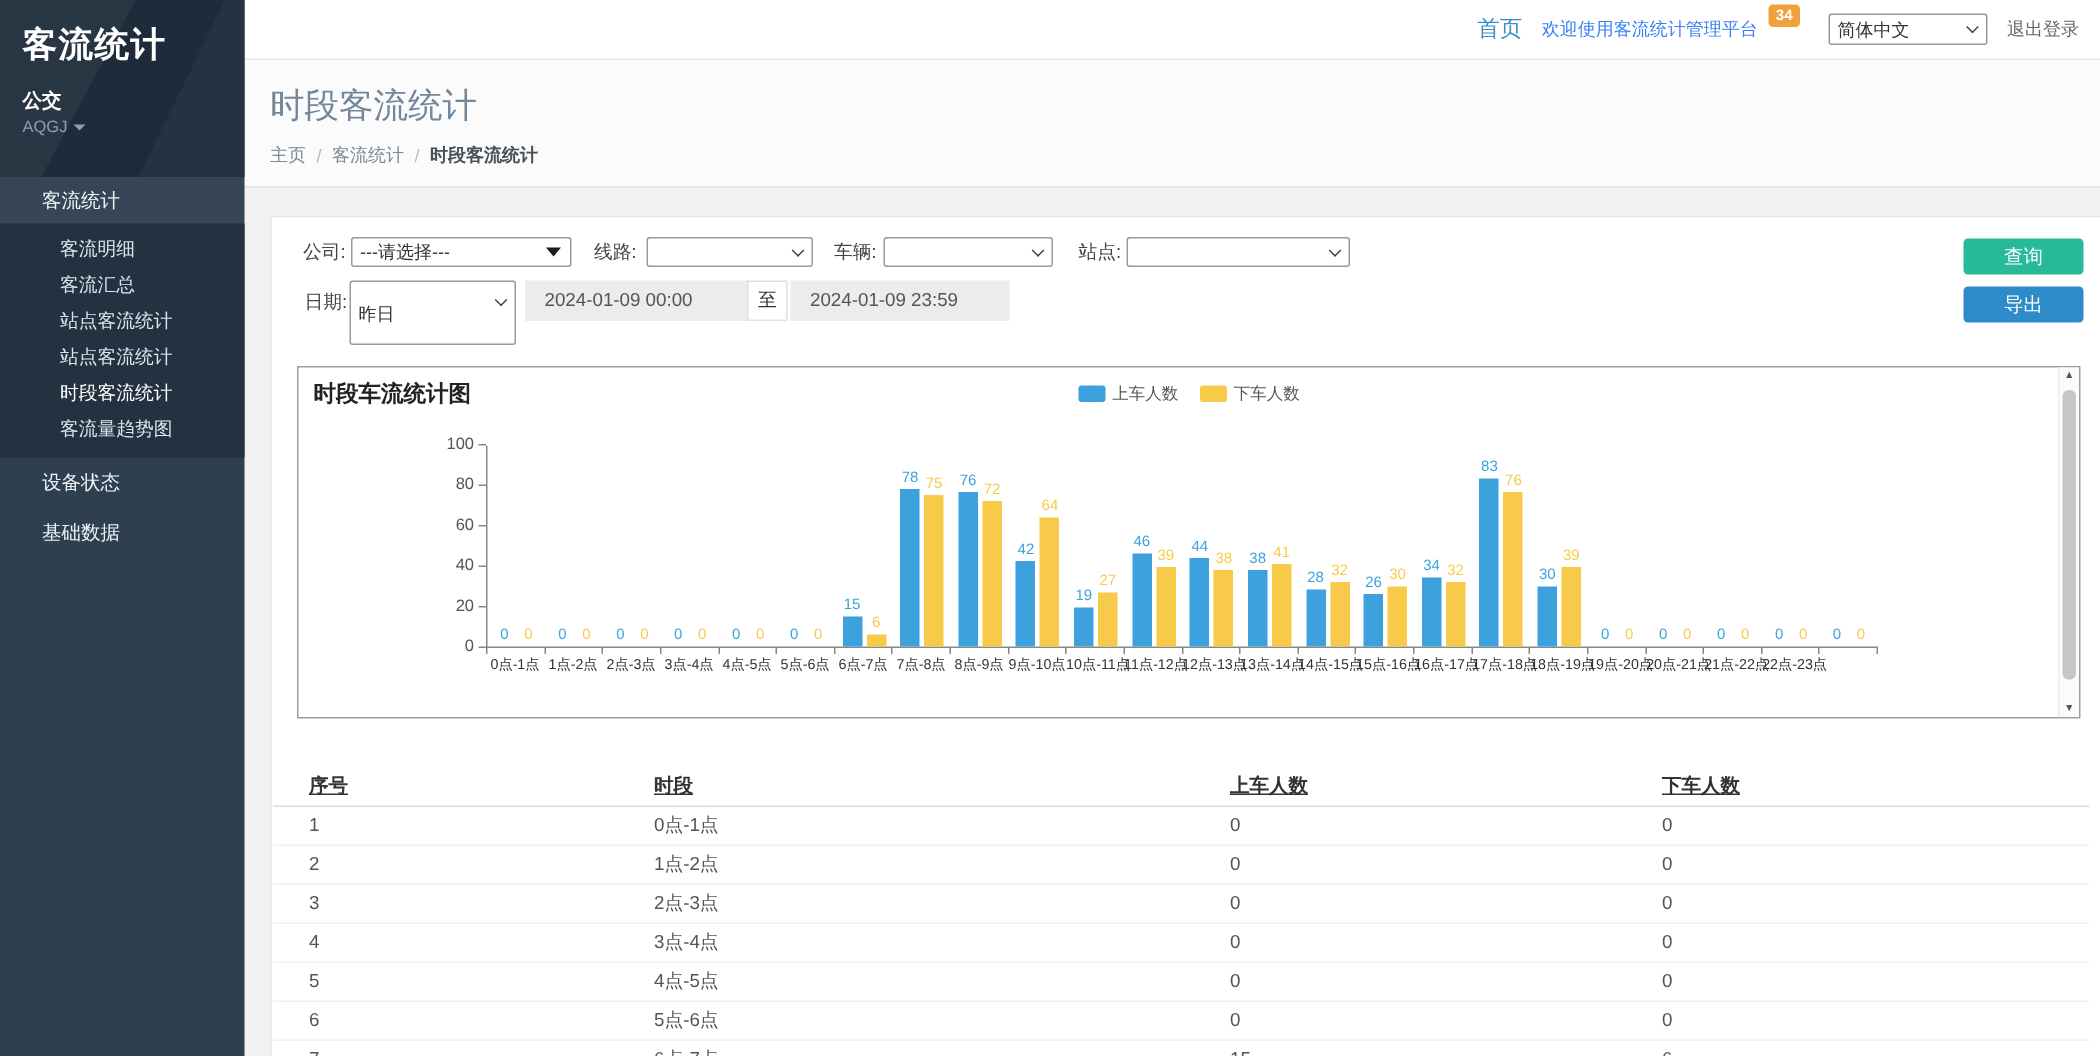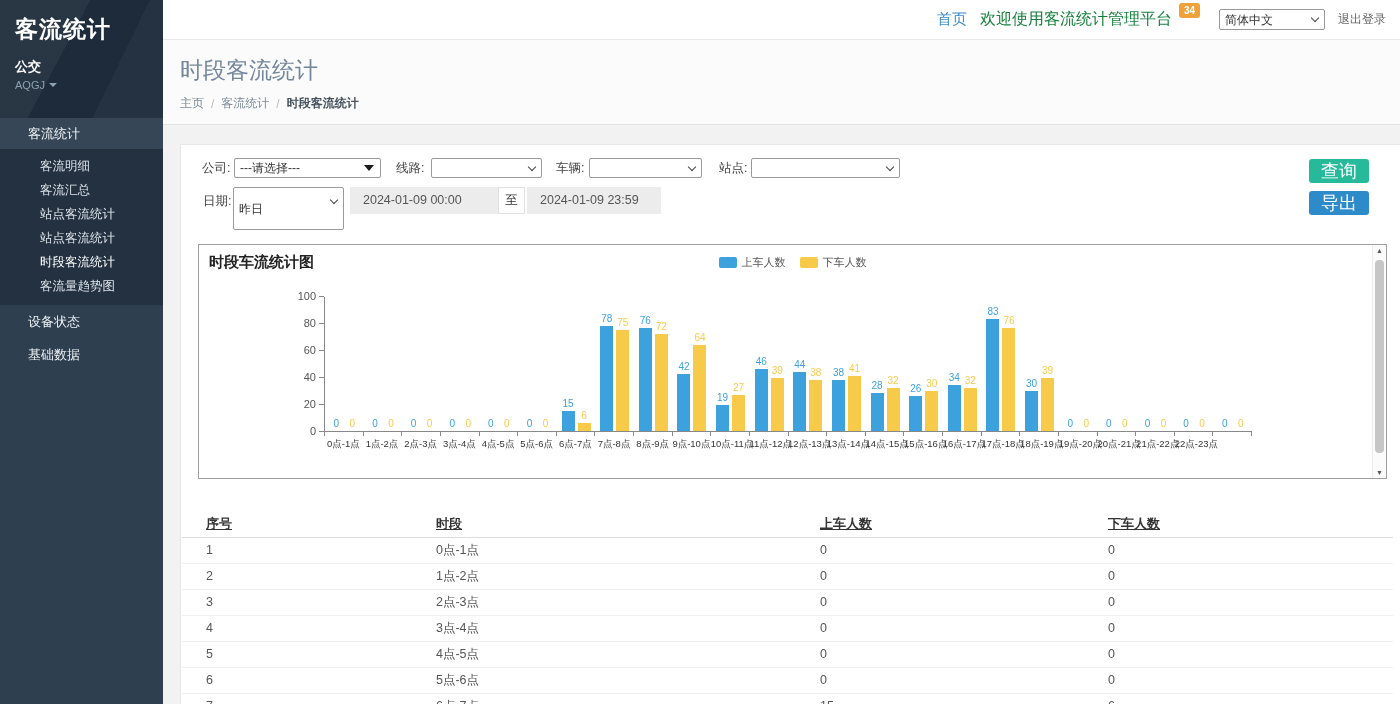--- a/index.html
+++ b/index.html
@@ -26,21 +26,21 @@
                   color:#dde5eb; cursor:pointer; }
   .submenu-item.active { color:#ffffff; }
   .menu-item { height:33px; line-height:33px; padding-left:28px; font-size:13px;
                color:#eef2f5; cursor:pointer; }
 
   
   .topbar { position:absolute; left:163px; top:0; width:1237px; height:40px; background:#fff;
             border-bottom:1px solid #e8e8e8; display:flex; align-items:center;
             justify-content:flex-end; padding-right:14px; gap:13px; z-index:4; }
   .home-link { color:#3b8dca; font-size:15px; cursor:pointer; }
-  .welcome { color:#15803d; font-size:16px; }
+  .welcome { color:#3b82f6; font-size:12px; }
   .badge { background:#f0a13a; color:#fff; font-size:10px; font-weight:bold; padding:2px 5px;
            border-radius:3px; transform:translate(-6px,-9px); }
   .lang-wrap { position:relative; width:106px; }
   .lang-wrap select { width:106px; height:21px; font-size:12px; color:#333; border:1px solid #999;
            border-radius:2px; background:#fff; appearance:none; -webkit-appearance:none; padding:0 18px 0 5px;
            font-family:"Liberation Sans",sans-serif; }
   .chev { width:6px; height:6px; border-right:1.5px solid #444; border-bottom:1.5px solid #444;
           transform:rotate(45deg); position:absolute; right:7px; top:6px; pointer-events:none; }
   .logout { color:#666; font-size:12px; cursor:pointer; }
 
@@ -64,22 +64,22 @@
                 font-family:"Liberation Sans",sans-serif; }
   .sel .chev { top:6px; }
   .tri { width:0; height:0; border-left:5px solid transparent; border-right:5px solid transparent;
          border-top:6px solid #1a1a1a; position:absolute; right:7px; top:7px; pointer-events:none; }
   .sel.tall select { height:43px; }
   .sel.tall .chev { top:10px; }
   .date-box { position:absolute; height:27px; background:#ececec; color:#555; font-size:12.5px;
               line-height:27px; padding-left:13px; cursor:pointer; }
   .to-box { position:absolute; height:27px; width:27px; background:#fff; border:1px solid #e0e0e0;
             font-size:12.5px; color:#333; text-align:center; line-height:25px; }
-  .btn { position:absolute; width:60px; height:24px; border:none; border-radius:3px; color:#fff;
-         font-size:18px; cursor:pointer; font-family:"Liberation Sans",sans-serif; }
+  .btn { position:absolute; width:80px; height:24px; border:none; border-radius:3px; color:#fff;
+         font-size:13px; cursor:pointer; font-family:"Liberation Sans",sans-serif; }
   .btn-query  { background:#26b99a; }
   .btn-export { background:#2d8bc9; }
 
   
   .chart-box { position:absolute; left:17px; top:99px; width:1189px; height:235px;
                border:1px solid #9f9f9f; background:#fff; }
   .chart-title { position:absolute; left:10px; top:8px; font-size:15px; font-weight:bold; color:#222; }
   .legend { position:absolute; top:10px; left:50%; transform:translateX(-50%);
             display:flex; gap:14px; align-items:center; }
   .legend-item { display:flex; gap:5px; align-items:center; }
@@ -194,21 +194,21 @@
     <span class="chev"></span>
   </span>
 
   <span class="flabel" style="left:22px; top:46px;">日期:</span>
   <span class="sel tall" style="left:52px; top:42px; width:111px;">
     <select><option>昨日</option></select>
     <span class="chev"></span>
   </span>
   <div class="date-box" style="left:169px; top:42px; width:174px;">2024-01-09 00:00</div>
   <div class="to-box" style="left:317px; top:42px;">至</div>
-  <div class="date-box" style="left:346px; top:42px; width:134px;">2024-01-09 23:59</div>
+  <div class="date-box" style="left:346px; top:42px; width:146px;">2024-01-09 23:59</div>
 
   <button class="btn btn-query" style="left:1128px; top:14px;">查询</button>
   <button class="btn btn-export" style="left:1128px; top:46px;">导出</button>
 
   <div class="chart-box">
     <div class="chart-title">时段车流统计图</div>
     <div class="legend">
       <span class="legend-item">
         <span class="legend-swatch" id="sw0" style="background: rgb(60, 161, 220);"></span>
         <span class="legend-label">上车人数</span>

